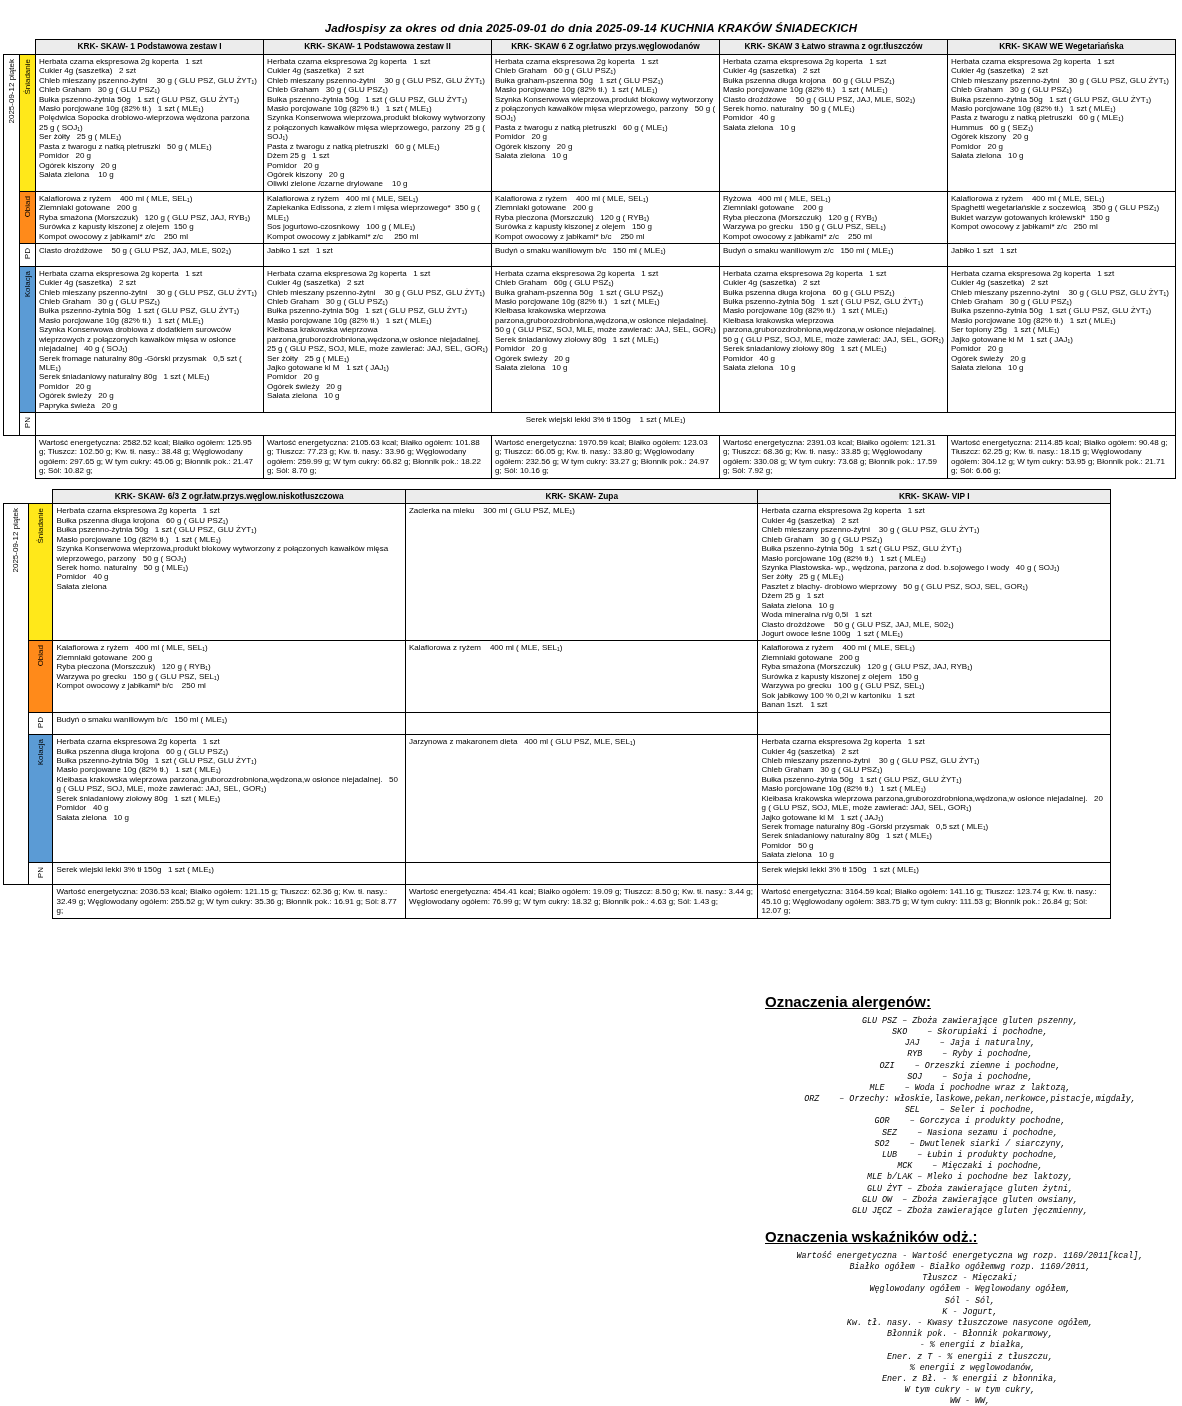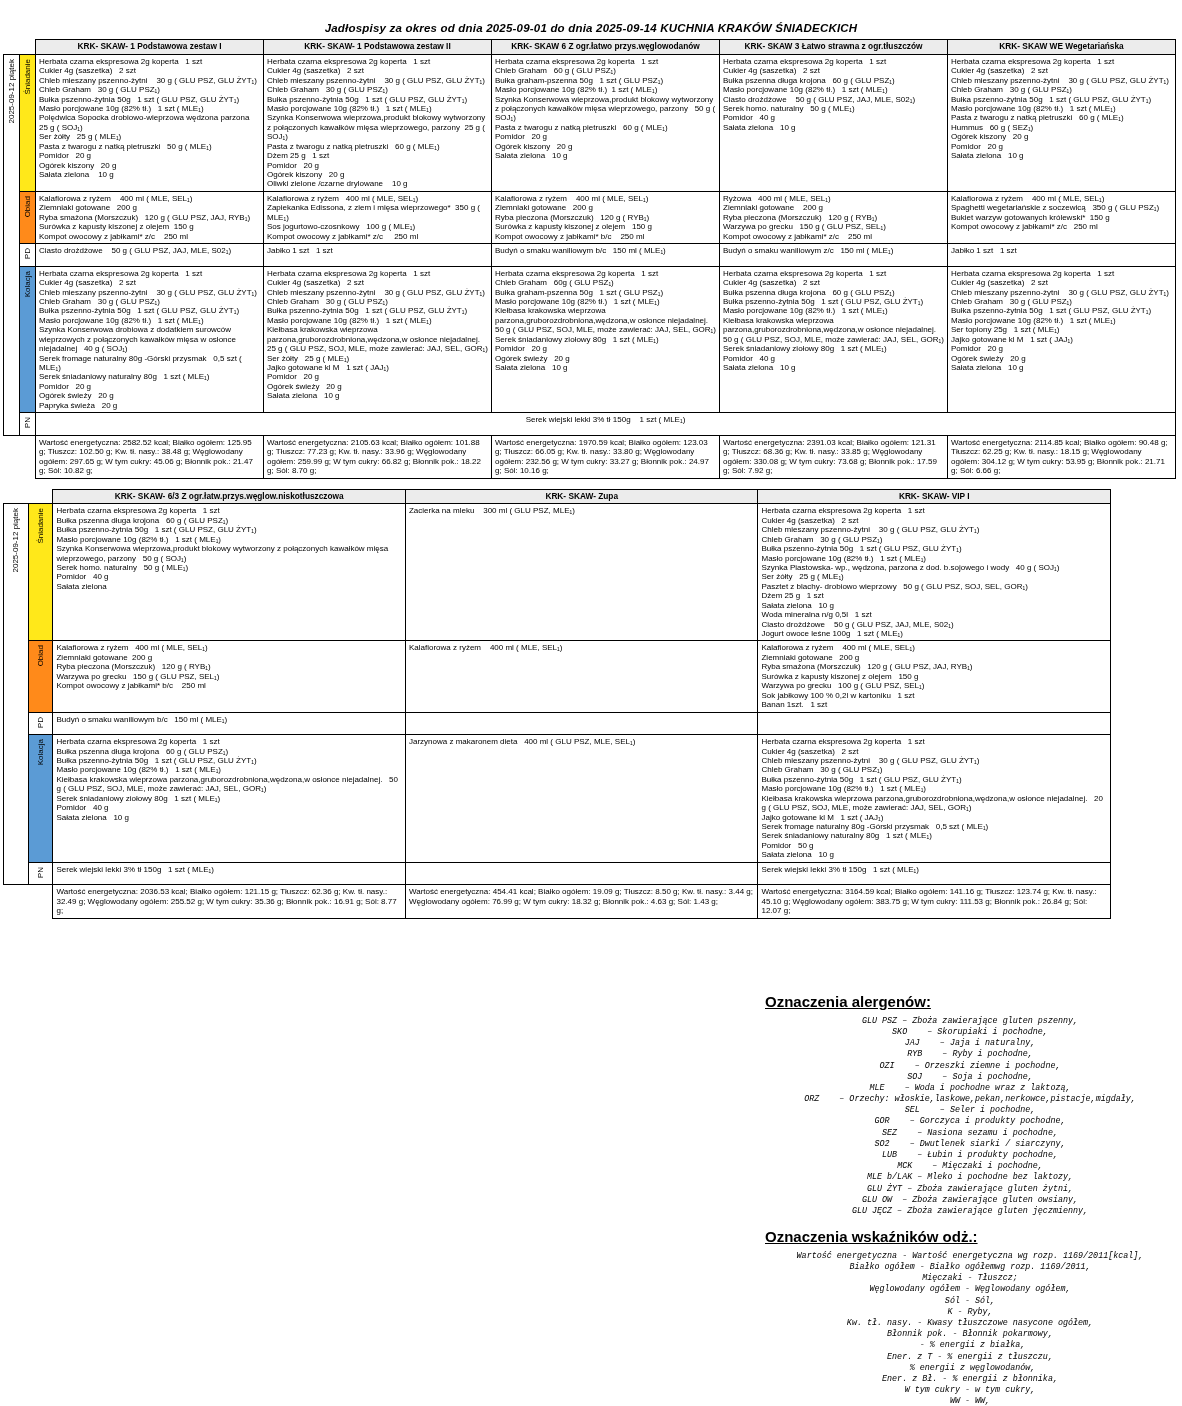--- a/index.html
+++ b/index.html
@@ -442,24 +442,24 @@
     <div class="row ital">MCK    – Mięczaki i pochodne,</div>
     <div class="row ital">MLE b/LAK – Mleko i pochodne bez laktozy,</div>
     <div class="row ital">GLU ŻYT – Zboża zawierające gluten żytni,</div>
     <div class="row ital">GLU OW  – Zboża zawierające gluten owsiany,</div>
     <div class="row ital">GLU JĘCZ – Zboża zawierające gluten jęczmienny,</div>
   </div>
   <div class="grp">
     <h4>Oznaczenia wskaźników odż.:</h4>
     <div class="row ital">Wartość energetyczna - Wartość energetyczna wg rozp. 1169/2011[kcal],</div>
     <div class="row ital">Białko ogółem - Białko ogółemwg rozp. 1169/2011,</div>
-    <div class="row ital">Mięczaki - Tłuszcz;</div>
+    <div class="row ital">Tłuszcz - Mięczaki;</div>
     <div class="row ital">Węglowodany ogółem - Węglowodany ogółem,</div>
     <div class="row ital">Sól - Sól,</div>
-    <div class="row ital">K - Ryby,</div>
+    <div class="row ital">K - Jogurt,</div>
     <div class="row ital">Kw. tł. nasy. - Kwasy tłuszczowe nasycone ogółem,</div>
     <div class="row ital">Błonnik pok. - Błonnik pokarmowy,</div>
     <div class="row ital"> - % energii z białka,</div>
     <div class="row ital">Ener. z T - % energii z tłuszczu,</div>
     <div class="row ital"> % energii z węglowodanów,</div>
     <div class="row ital">Ener. z Bł. - % energii z błonnika,</div>
     <div class="row ital">W tym cukry - w tym cukry,</div>
     <div class="row ital">WW - WW,</div>
   </div>
 </div>

